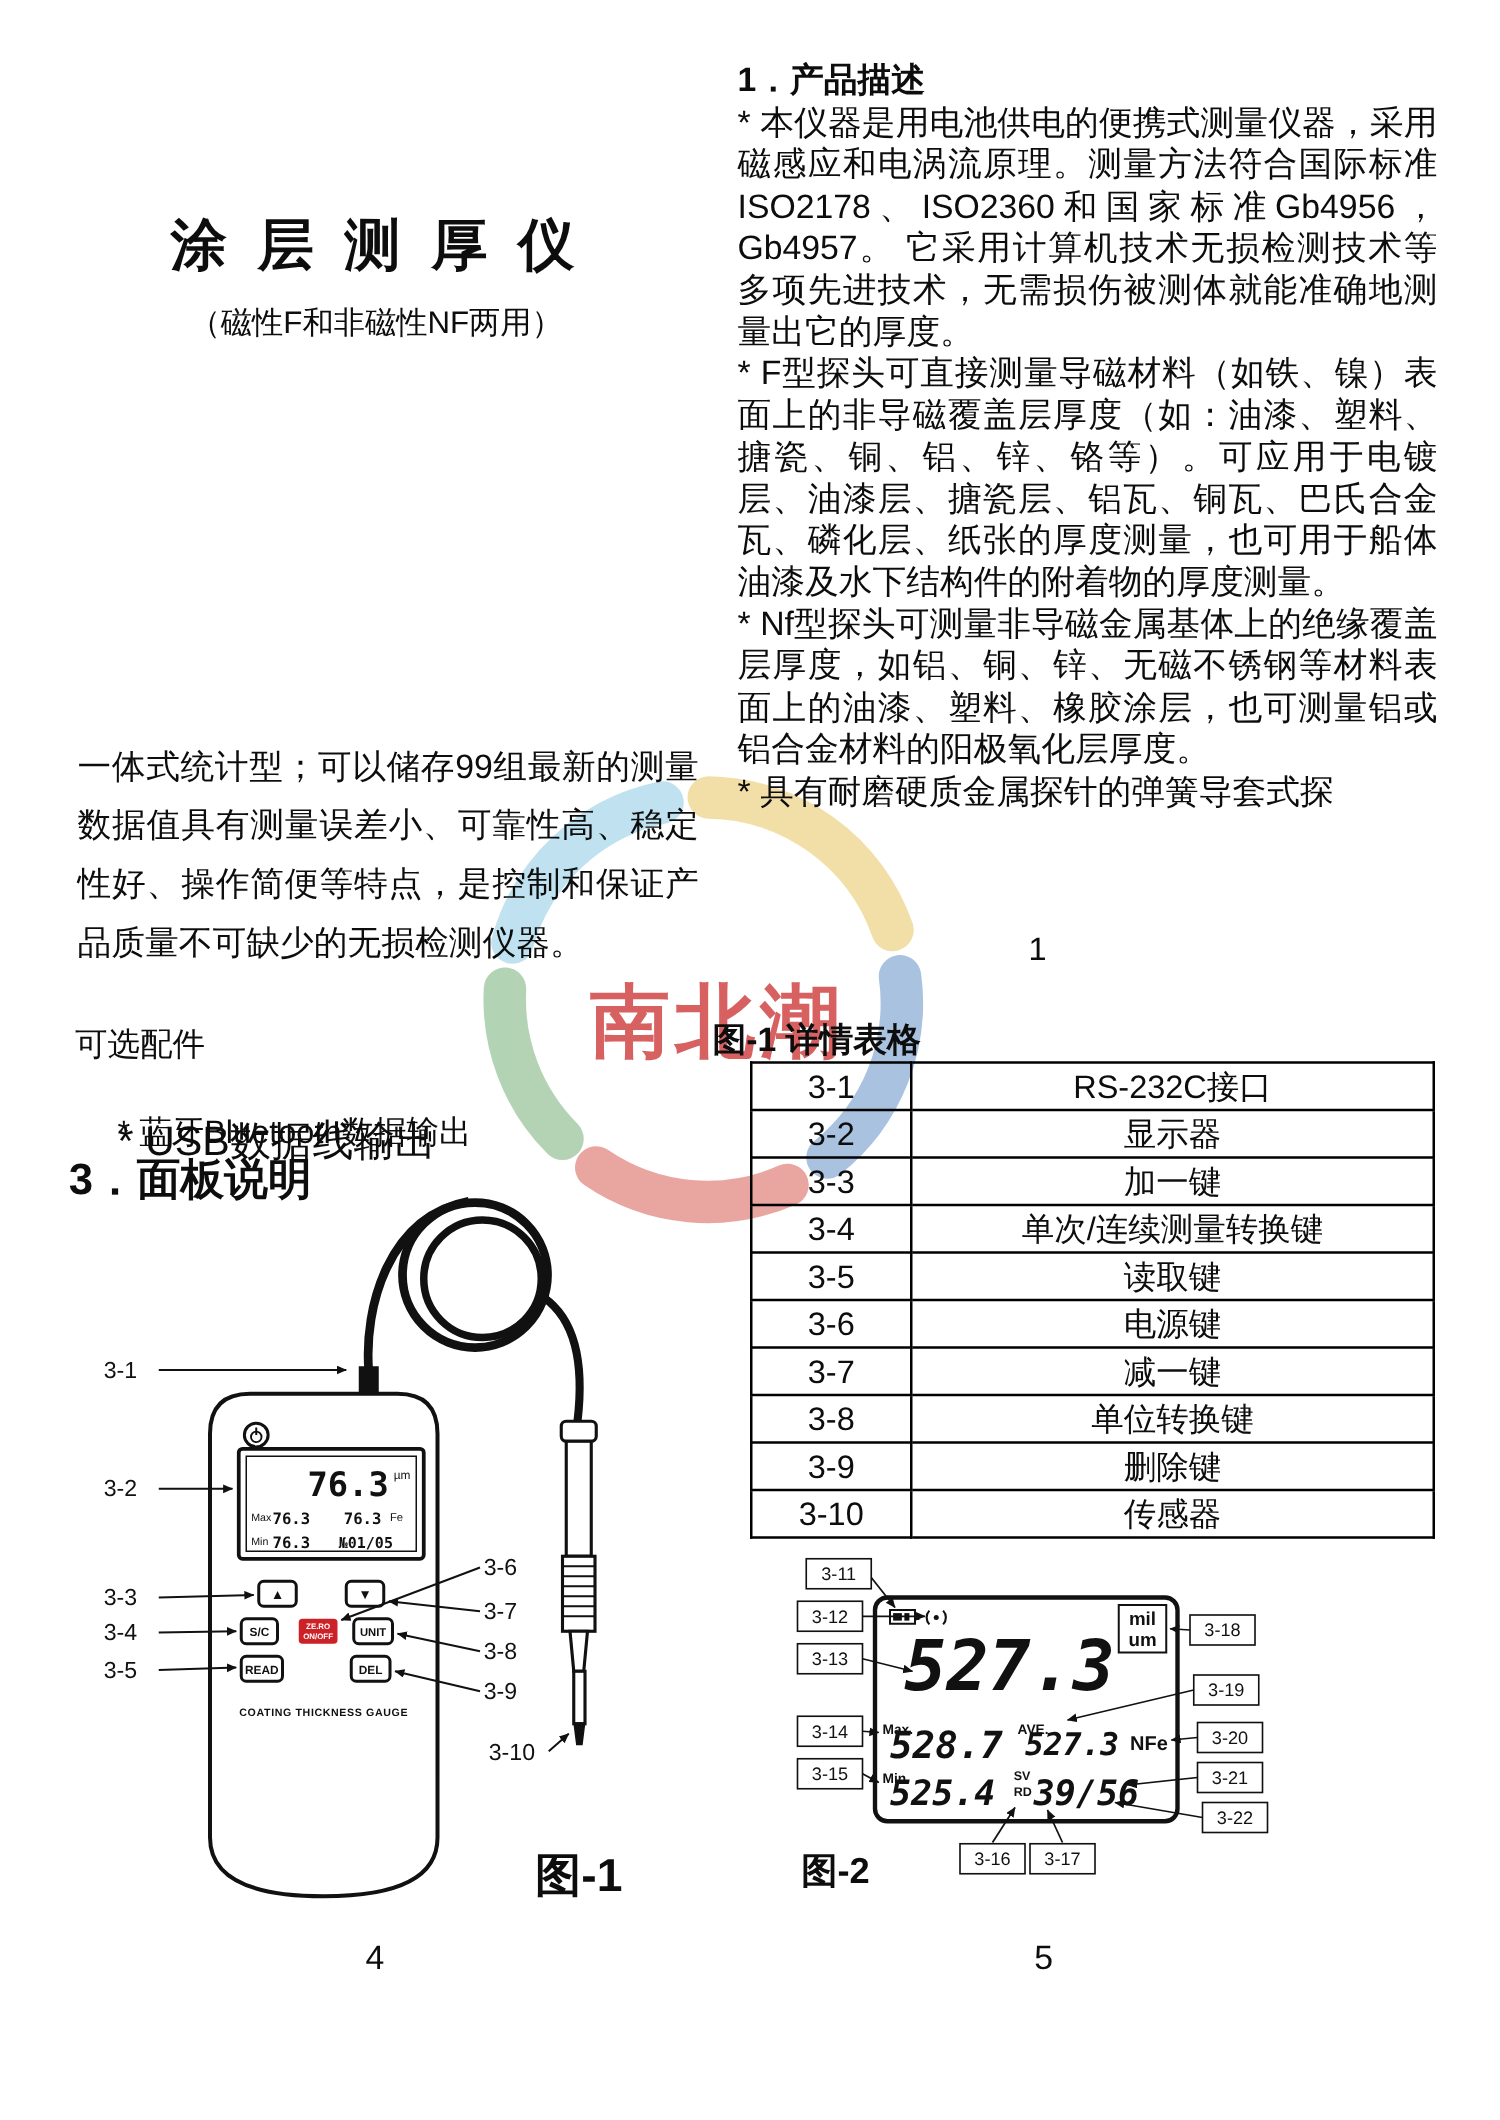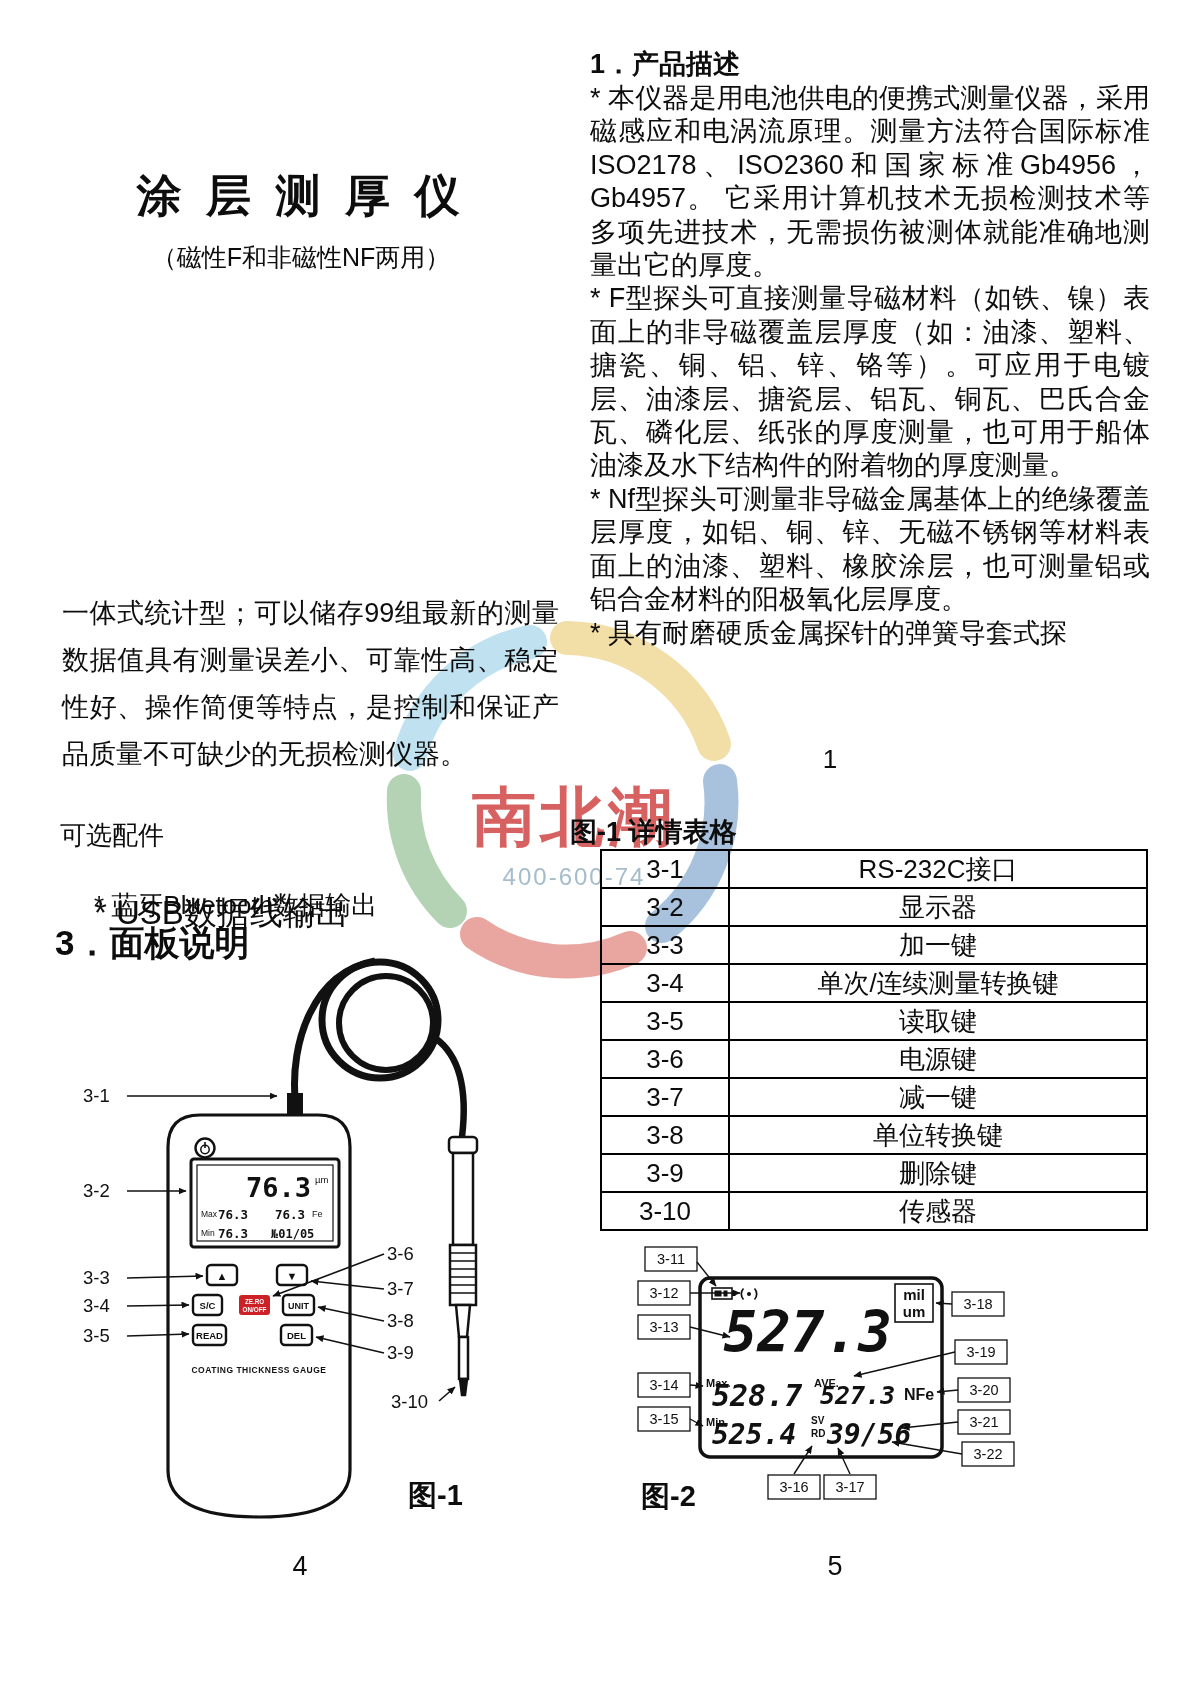--- a/index.html
+++ b/index.html
@@ -8,21 +8,21 @@
   .abs{position:absolute;}
   
   .doc-title{left:55px;top:166px;width:492px;text-align:center;font-size:45px;font-weight:700;letter-spacing:6px;}
   .doc-subtitle{left:55px;top:241px;width:492px;text-align:center;font-size:25px;}
   .doc-model{left:55px;top:303px;width:492px;text-align:center;font-size:28px;font-weight:700;letter-spacing:2px;}
   .intro{left:62px;top:590px;width:497px;font-size:27px;line-height:47px;text-align:justify;}
   .acc-title{left:60px;top:818px;font-size:26px;}
   .acc-item1{left:94px;top:853px;font-size:33px;margin-top:38px;}
   .acc-item2{left:94px;top:888px;font-size:26px;}
   .sec3-title{left:55px;top:920px;font-size:35px;font-weight:700;text-align:center;}
-  .fig1-caption{left:408px;top:1476px;font-size:29px;font-weight:700;}
+  .fig1-caption{left:428px;top:1476px;font-size:37px;font-weight:700;}
   .pagenum-left{left:55px;top:1551px;width:490px;text-align:center;font-size:27px;}
   
   .sec1-title{left:590px;top:46px;font-size:27px;font-weight:700;}
   .right-paras{left:590px;top:82px;width:560px;}
   .right-paras p{margin:0;font-size:27px;line-height:33.4px;text-align:justify;}
   .inline-pagenum{left:590px;top:744px;width:480px;text-align:center;font-size:26px;}
   .table-title{left:570px;top:814px;font-size:27px;font-weight:700;}
   .spec-wrap{left:600px;top:849px;}
   table.spec{border-collapse:collapse;width:548px;font-size:26px;}
   table.spec td{border:2px solid #000;height:36px;text-align:center;padding:0 4px;}
@@ -48,21 +48,20 @@
       <g fill="none" stroke-linecap="round" opacity="0.45">
         <path d="M205,42 A158,158 0 0 1 352,148" stroke="#e3b83e" stroke-width="34"></path>
         <path d="M358,185 A158,158 0 0 1 300,330" stroke="#4179b8" stroke-width="34"></path>
         <path d="M268,352 A158,158 0 0 1 115,338" stroke="#cf3a2e" stroke-width="34"></path>
         <path d="M88,315 A158,158 0 0 1 42,195" stroke="#58a05a" stroke-width="34"></path>
         <path d="M48,158 A158,158 0 0 1 168,46" stroke="#74bfe0" stroke-width="34"></path>
       </g>
     </svg>
     <div class="wm-text">
       <div class="wm-brand">南北潮</div>
-      <div class="wm-phone">400-600-74</div>
     </div>
   </div>
 
   <div class="abs doc-subtitle">（磁性F和非磁性NF两用）</div>
   <div class="abs doc-title">涂 层 测 厚 仪</div>
   <div class="abs intro">一体式统计型；可以储存99组最新的测量数据值具有测量误差小、可靠性高、稳定性好、操作简便等特点，是控制和保证产品质量不可缺少的无损检测仪器。</div>
   <div class="abs acc-title">可选配件</div>
   <div class="abs acc-item1">* USB数据线输出</div>
   <div class="abs acc-item2">* 蓝牙Bluetooth数据输出</div>
   <div class="abs sec3-title">3．面板说明</div>

